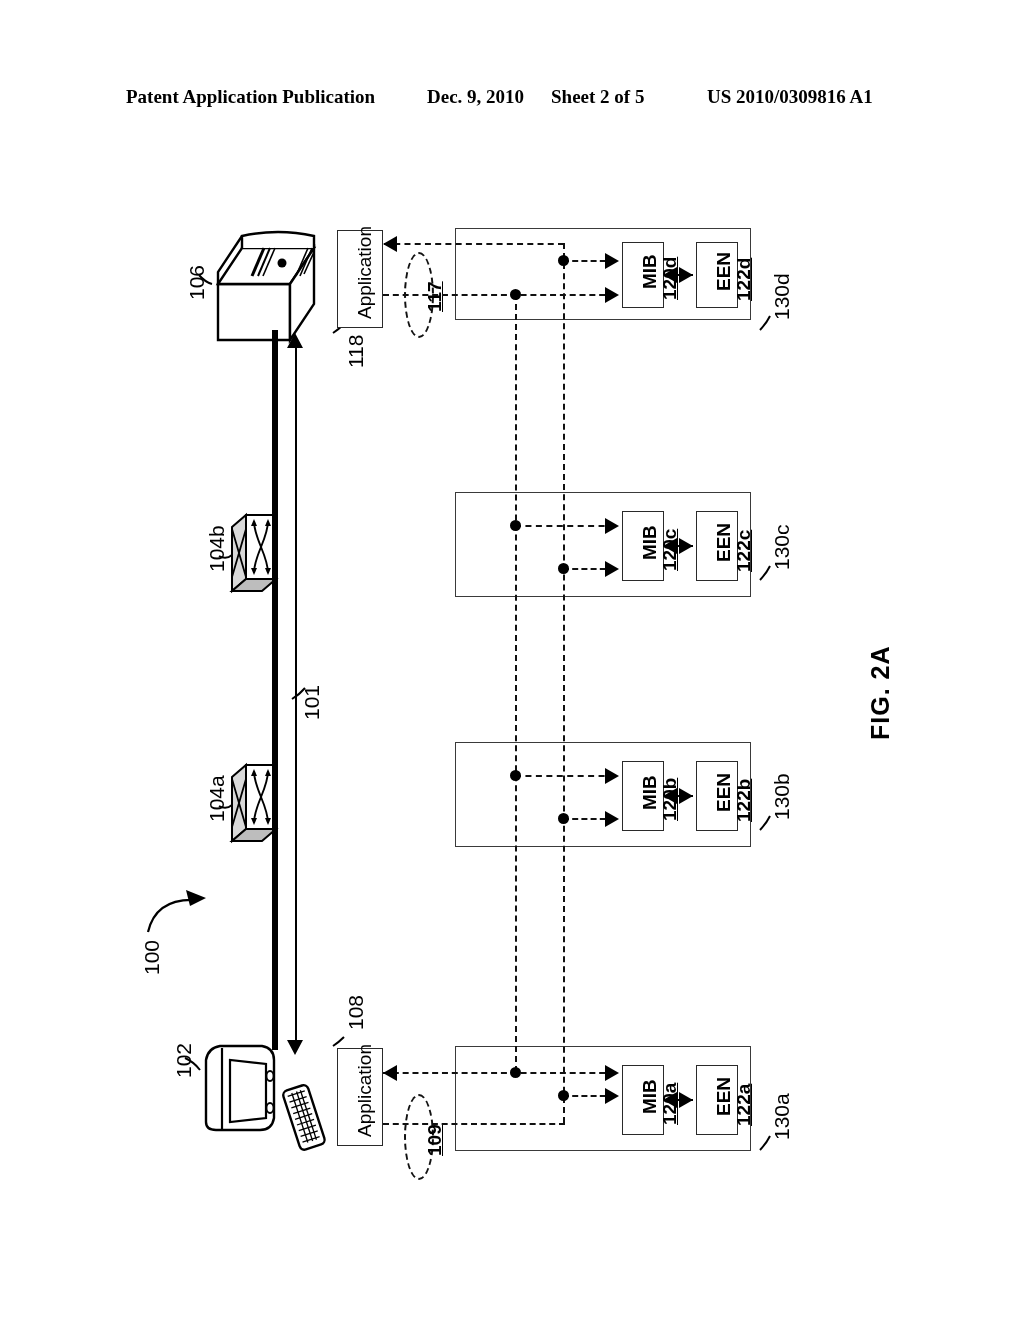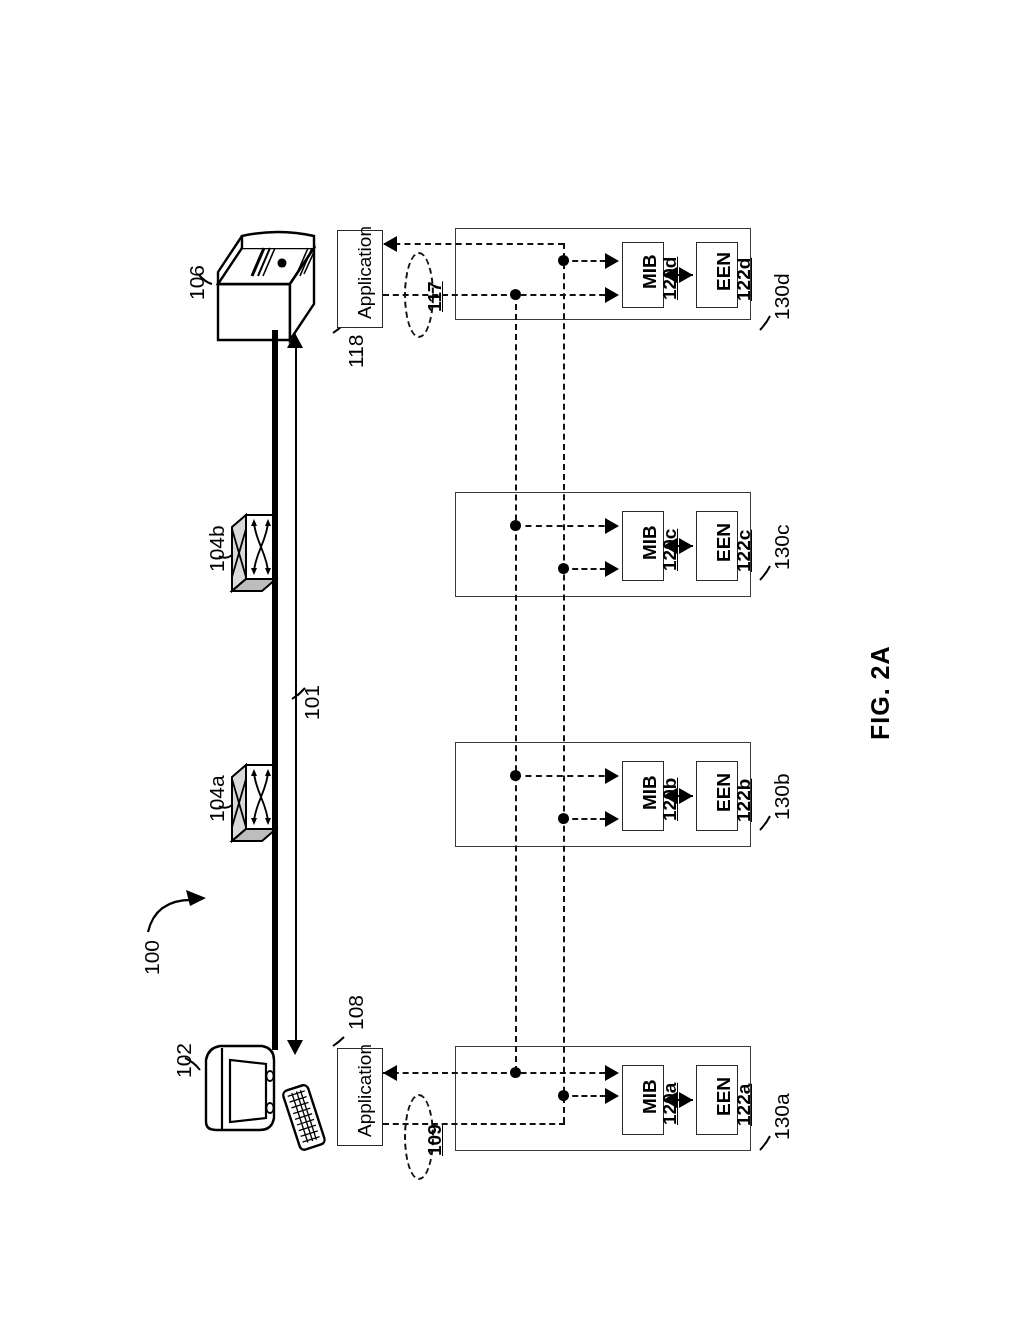--- a/index.html
+++ b/index.html
@@ -208,20 +208,26 @@
     width: 1024px;
     height: 1320px;
     pointer-events: none;
   }
 </style>
 </head>
 <body>
 
 <div id="page">
 
+  <div id="pub-header">
+    <span class="hdr-txt" id="hdr-pub">Patent Application Publication</span>
+    <span class="hdr-txt" id="hdr-date">Dec. 9, 2010</span>
+    <span class="hdr-txt" id="hdr-sheet">Sheet 2 of 5</span>
+    <span class="hdr-txt" id="hdr-num">US 2010/0309816 A1</span>
+  </div>
 
   <div class="rot" id="fig-label" style="left:866px; top:740px;">FIG. 2A</div>
 
   <svg id="svg-overlay" viewBox="0 0 1024 1320">
 
     <g transform="translate(218,232)">
 
       <polygon points="0,52 0,108 72,108 72,52" fill="#ffffff" stroke="#000" stroke-width="2.4"></polygon>
 
       <polygon points="0,52 24,16 96,16 72,52" fill="#ffffff" stroke="#000" stroke-width="2.4"></polygon>

